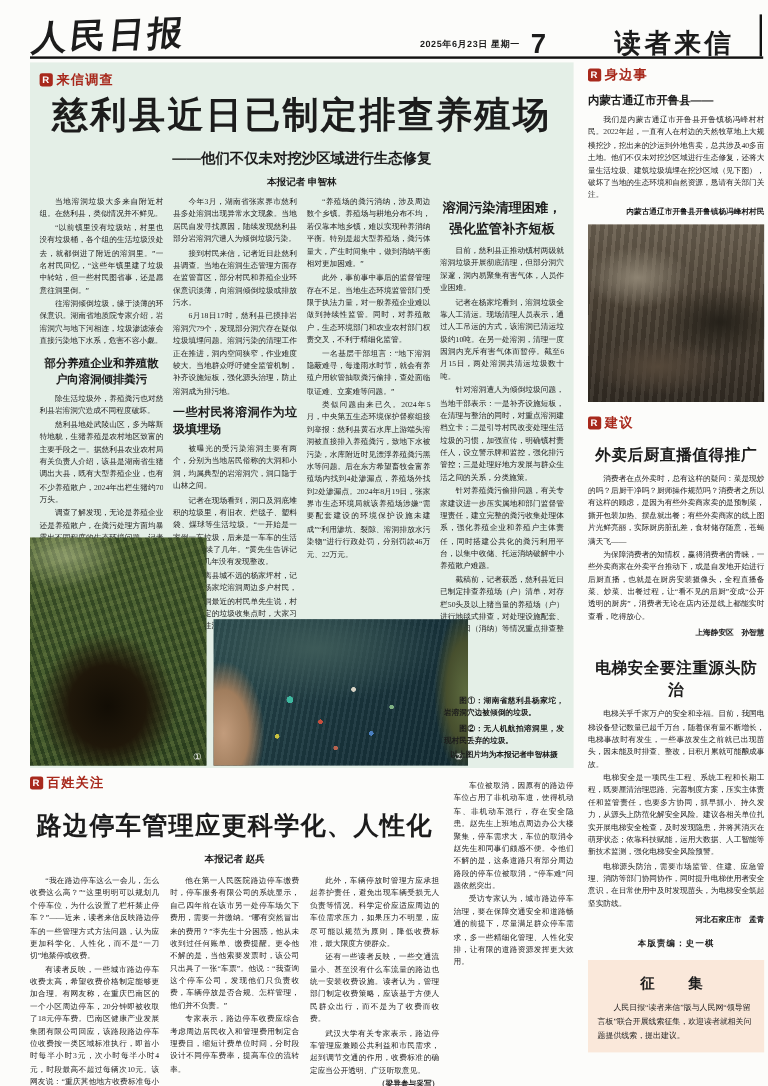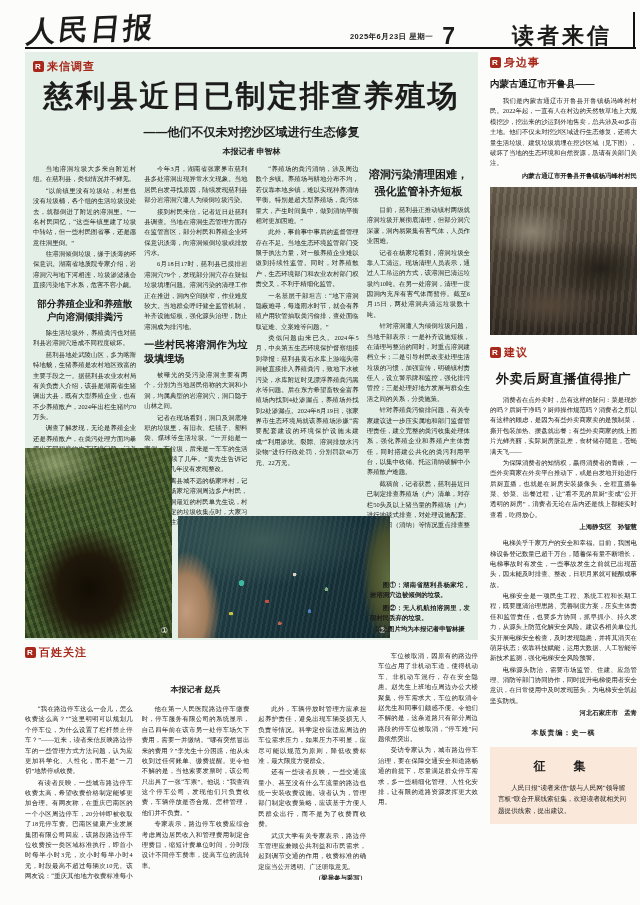--- a/index.html
+++ b/index.html
@@ -61,21 +61,21 @@
       repeating-linear-gradient(100deg, rgba(255,255,255,.05) 0 2px, rgba(0,0,0,.08) 2px 5px),
       linear-gradient(125deg,#2c4d50 0%,#1a363e 55%,#122b33 100%);}
   .pnum{position:absolute;right:4px;bottom:3px;color:#fff;font-size:8px;}
   .gb-captions{position:absolute;right:8px;bottom:6px;width:100px;}
   .cap{font-size:6.4px;line-height:1.6;font-weight:bold;text-align:justify;margin:0 0 2px 0;text-indent:2em;}
   .cap-credit{font-size:6.4px;text-align:center;font-weight:bold;margin-top:2px;}
   
   .feature{position:absolute;left:25px;top:645px;width:453px;height:258px;display:flex;gap:12px;}
   .feat-left{width:341px;flex:0 0 auto;position:relative;}
   .feat-headline{text-align:center;font-weight:900;font-size:21px;letter-spacing:1px;margin:14px 0 0 0;}
-  .feat-byline{text-align:center;font-size:8px;font-weight:bold;margin:24px 0 0 0;}
+  .feat-byline{text-align:center;font-size:8px;font-weight:bold;margin:8px 0 0 0;}
   .feat-cols{display:flex;gap:9px;margin-top:9px;height:176px;overflow:hidden;}
   .feat-col{flex:1 1 0;overflow:hidden;}
   .feat-col4{flex:1 1 auto;overflow:hidden;padding-top:6px;}
   .contrib{text-align:right;font-weight:bold;text-indent:0;}
   
   .sidebar{position:absolute;left:490px;top:55px;width:147px;height:848px;overflow:hidden;}
   .sb-kicker{font-family:"Liberation Sans",sans-serif;font-weight:bold;font-size:9.5px;margin:8px 0 5px 0;}
   .sb-head1{font-weight:900;font-size:14.5px;letter-spacing:.5px;margin:0 0 7px 0;}
   .sb-sig{text-align:right;font-weight:bold;font-size:6.4px;margin:3px 0 6px 0;}
   .sb-photo{width:147px;height:148px;margin:2px 0 10px 0;
@@ -176,20 +176,21 @@
     <div class="cap-credit">以上图片均为本报记者申智林摄</div>
   </div>
 </div>
 
 <div class="feature">
   <div class="feat-left">
     <div class="sec-label">
       <span class="sec-icon">R</span>
       <span>百姓关注</span>
     </div>
+    <div class="feat-headline sans">路边停车管理应更科学化、人性化</div>
     <div class="feat-byline">本报记者 赵兵</div>
     <div class="feat-cols t">
       <div class="feat-col">
           <p class="para">“我在路边停车这么一会儿，怎么收费这么高？”“这里明明可以规划几个停车位，为什么设置了栏杆禁止停车？”——近来，读者来信反映路边停车的一些管理方式方法问题，认为应更加科学化、人性化，而不是“一刀切”地禁停或收费。</p>
           <p class="para">有读者反映，一些城市路边停车收费太高，希望收费价格制定能够更加合理。有网友称，在重庆巴南区的一个小区周边停车，20分钟即被收取了18元停车费。巴南区健康产业发展集团有限公司回应，该路段路边停车位收费按一类区域标准执行，即首小时每半小时3元，次小时每半小时4元，时段最高不超过每辆次10元。该网友说：“重庆其他地方收费标准每小时2元、3元，希望巴南区路边停车收费更合理。”</p>
         </div>
       <div class="feat-col">
           <p class="para">他在第一人民医院路边停车缴费时，停车服务有限公司的系统显示，自己四年前在该市另一处停车场欠下费用，需要一并缴纳。“哪有突然冒出来的费用？”李先生十分困惑，他从未收到过任何账单、缴费提醒。更令他不解的是，当他索要发票时，该公司只出具了一张“车票”。他说：“我查询这个停车公司，发现他们只负责收费，车辆停放是否合规、怎样管理，他们并不负责。”</p>
           <p class="para">专家表示，路边停车收费应综合考虑周边居民收入和管理费用制定合理费目，缩短计费单位时间，分时段设计不同停车费率，提高车位的流转率。</p>
         </div>
@@ -226,20 +227,21 @@
     <span class="sec-icon">R</span>
     <span>建议</span>
   </div>
   <div class="sb-head2 sans">外卖后厨直播值得推广</div>
   <div class="t">
       <p class="para">消费者在点外卖时，总有这样的疑问：菜是现炒的吗？后厨干净吗？厨师操作规范吗？消费者之所以有这样的顾虑，是因为有些外卖商家卖的是预制菜，撕开包装加热、摆盘就出餐；有些外卖商家的线上图片光鲜亮丽，实际厨房脏乱差，食材储存随意，苍蝇满天飞——</p>
       <p class="para">为保障消费者的知情权，赢得消费者的青睐，一些外卖商家在外卖平台推动下，或是自发地开始进行后厨直播，也就是在厨房安装摄像头，全程直播备菜、炒菜、出餐过程，让“看不见的后厨”变成“公开透明的厨房”，消费者无论在店内还是线上都能实时查看，吃得放心。</p>
     </div>
   <div class="sb-sig">上海静安区　孙智慧</div>
 
+  <div class="sb-head2 sans" style="margin-top:16px;">电梯安全要注重源头防治</div>
   <div class="t">
       <p class="para">电梯关乎千家万户的安全和幸福。目前，我国电梯设备登记数量已超千万台，随着保有量不断增长，电梯事故时有发生，一些事故发生之前就已出现苗头，因未能及时排查、整改，日积月累就可能酿成事故。</p>
       <p class="para">电梯安全是一项民生工程、系统工程和长期工程，既要厘清治理思路、完善制度方案，压实主体责任和监管责任，也要多方协同，抓早抓小、持久发力，从源头上防范化解安全风险。建议各相关单位扎实开展电梯安全检查，及时发现隐患，并将其消灭在萌芽状态；依靠科技赋能，运用大数据、人工智能等新技术监测，强化电梯安全风险预警。</p>
       <p class="para">电梯源头防治，需要市场监管、住建、应急管理、消防等部门协同协作，同时提升电梯使用者安全意识，在日常使用中及时发现苗头，为电梯安全筑起坚实防线。</p>
     </div>
   <div class="sb-sig">河北石家庄市　孟青</div>
 
   <div class="editor-line">本版责编：史一棋</div>
 
   <div class="zhengji">

